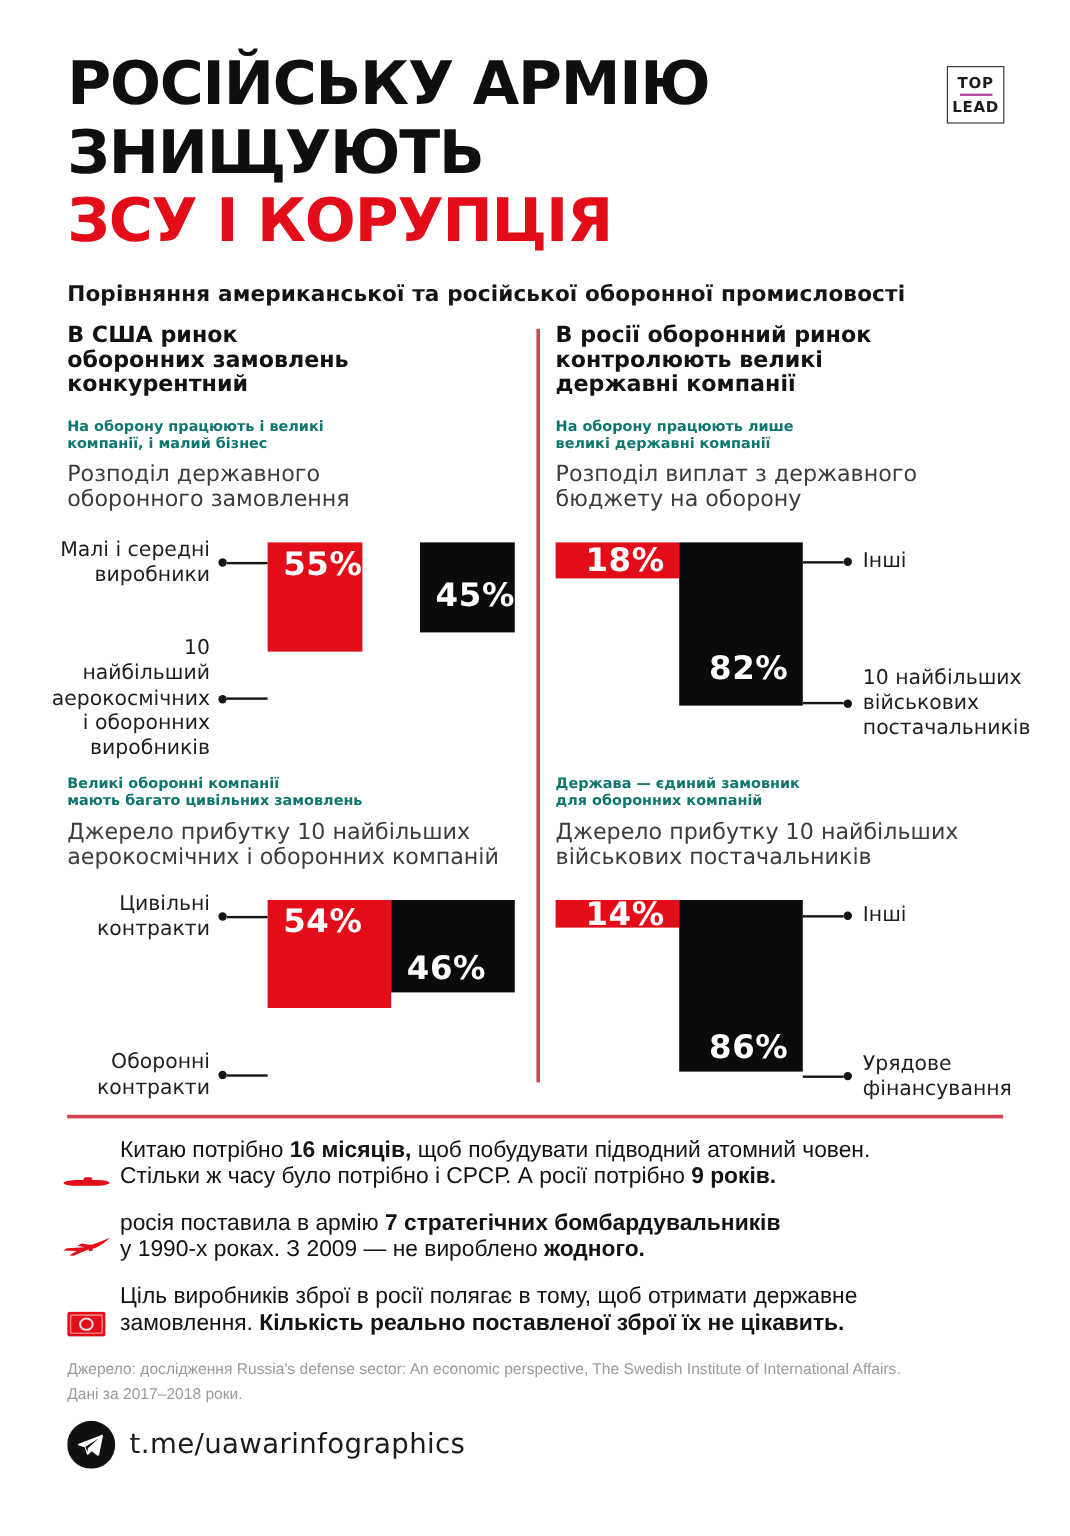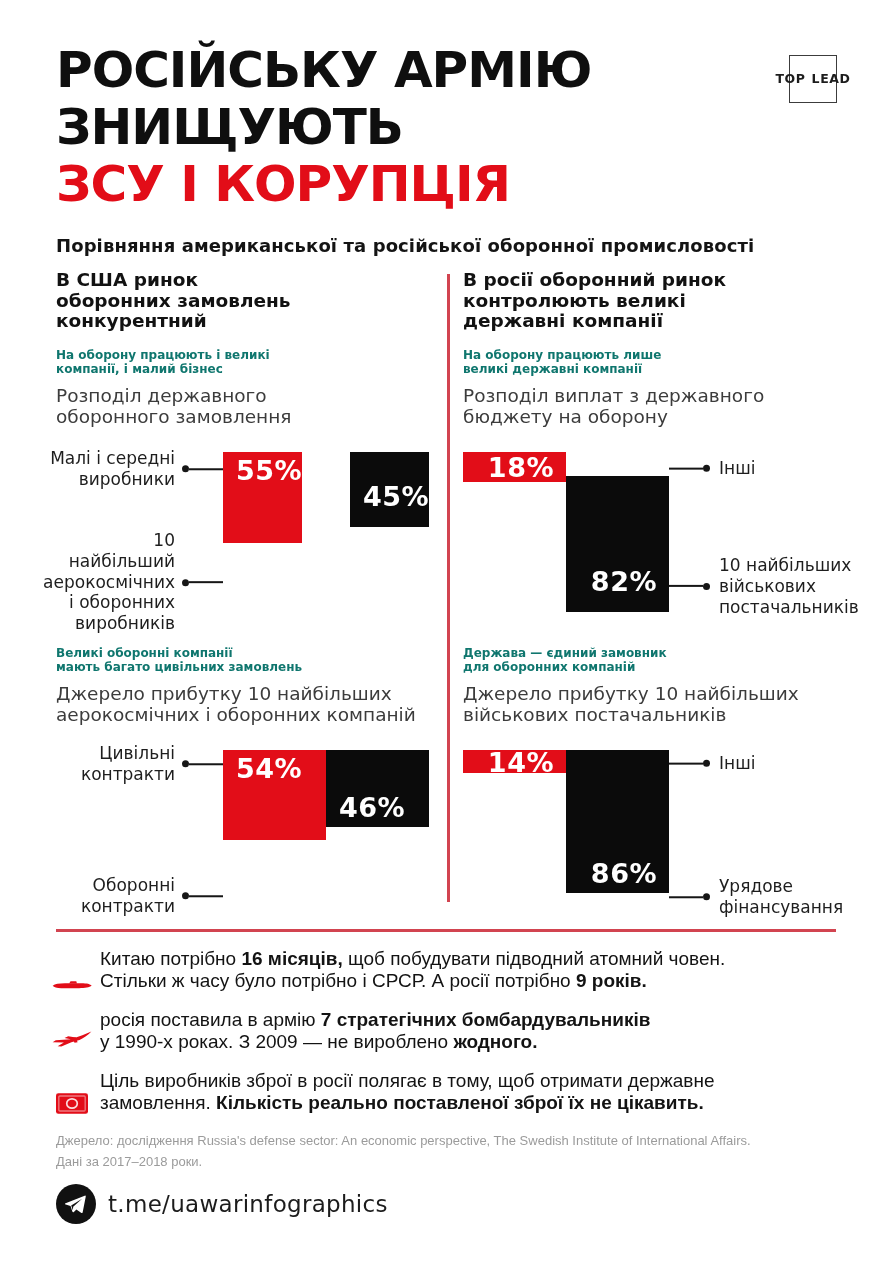--- a/index.html
+++ b/index.html
@@ -11,21 +11,21 @@
   *{margin:0;padding:0;box-sizing:border-box;}
   body{width:892px;height:1280px;background:#fff;font-family:"DejaVu Sans",sans-serif;color:var(--ink);overflow:hidden;}
   .page{position:relative;width:892px;height:1280px;background:#fff;}
 
   
   .header{position:relative;padding:42px 56px 0;}
   .title-line{font-size:50px;font-weight:800;line-height:57px;letter-spacing:-1px;color:var(--ink);}
   .title-line.red{color:var(--red);}
   .subtitle{margin-top:22px;font-size:18px;font-weight:700;letter-spacing:0.1px;color:#141414;}
   .toplead{position:absolute;top:55px;right:55px;width:48px;height:48px;border:1.5px solid #3c3c3c;
-    display:flex;flex-direction:row;align-items:center;justify-content:center;gap:3px;background:#fff;}
+    display:flex;flex-direction:column;align-items:center;justify-content:center;gap:3px;background:#fff;}
   .toplead span{font-size:12.5px;font-weight:700;letter-spacing:0.6px;color:#1d1d1d;line-height:1;}
   .logo-line{width:27px;height:2px;background:#ae4fa0;}
 
   
   .columns{position:relative;margin-top:14px;padding:0 56px;display:grid;grid-template-columns:390px 1fr;}
   .divider-v{position:absolute;left:447px;top:4px;bottom:14px;width:2.5px;background:var(--divider);}
   .col-right{padding-left:17px;}
   .col-heading{font-size:18.5px;font-weight:800;line-height:1.12;white-space:pre-line;color:#121212;}
   .sec-heading{margin-top:17px;font-size:12px;font-weight:700;line-height:1.12;white-space:pre-line;color:#0f766e;}
   .sec-heading.second{margin-top:29px;}
@@ -169,21 +169,21 @@
       <div class="sec-heading">На оборону працюють лише
 великі державні компанії</div>
       <div class="sec-desc">Розподіл виплат з державного
 бюджету на оборону</div>
 
       <div class="chart chart-right">
         <div class="bars">
           <div class="seg seg-red" style="height: 18%;">
             <span class="pct pct-cr">18%</span>
           </div>
-          <div class="seg seg-black" style="height: 82%; margin-top: 24px;">
+          <div class="seg seg-black" style="height: 82%;">
             <span class="pct pct-br1">82%</span>
           </div>
         </div>
         <div class="labels">
           <div class="lrow" style="top:16px">
             <span class="conn"></span>
             <span class="dot"></span>
             <span class="lbl">Інші</span>
           </div>
           <div class="lrow" style="top:134px">

